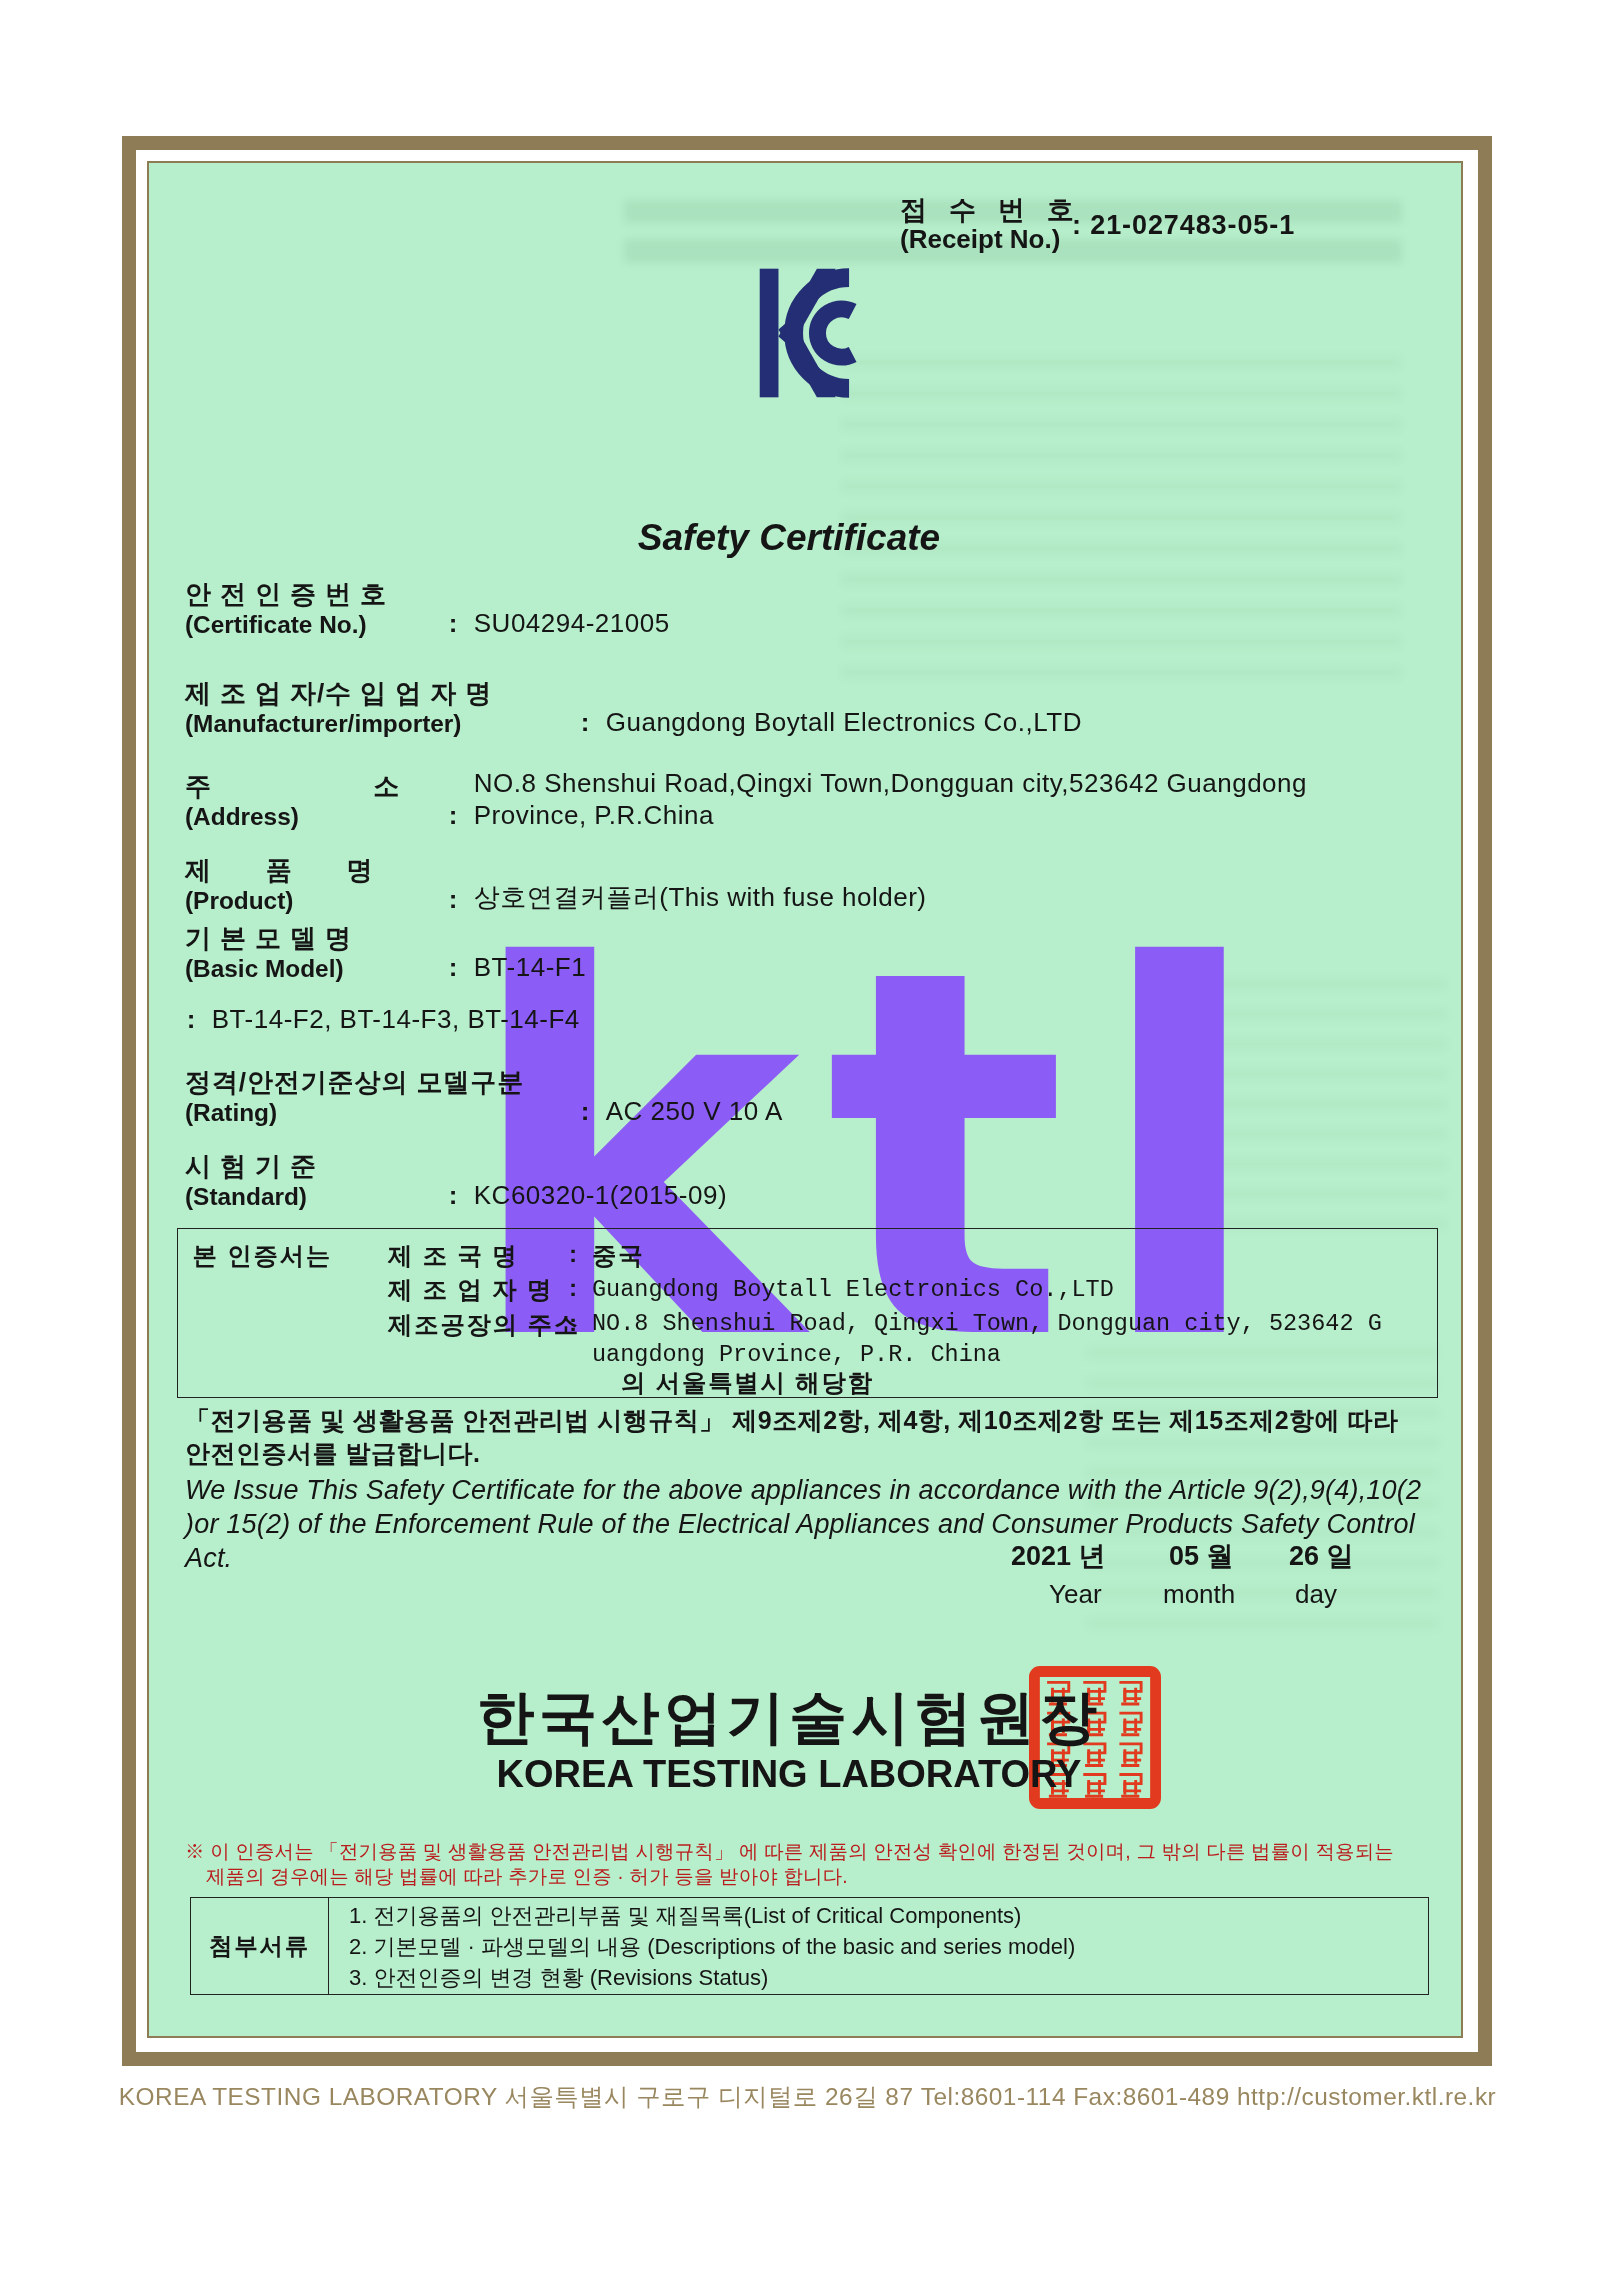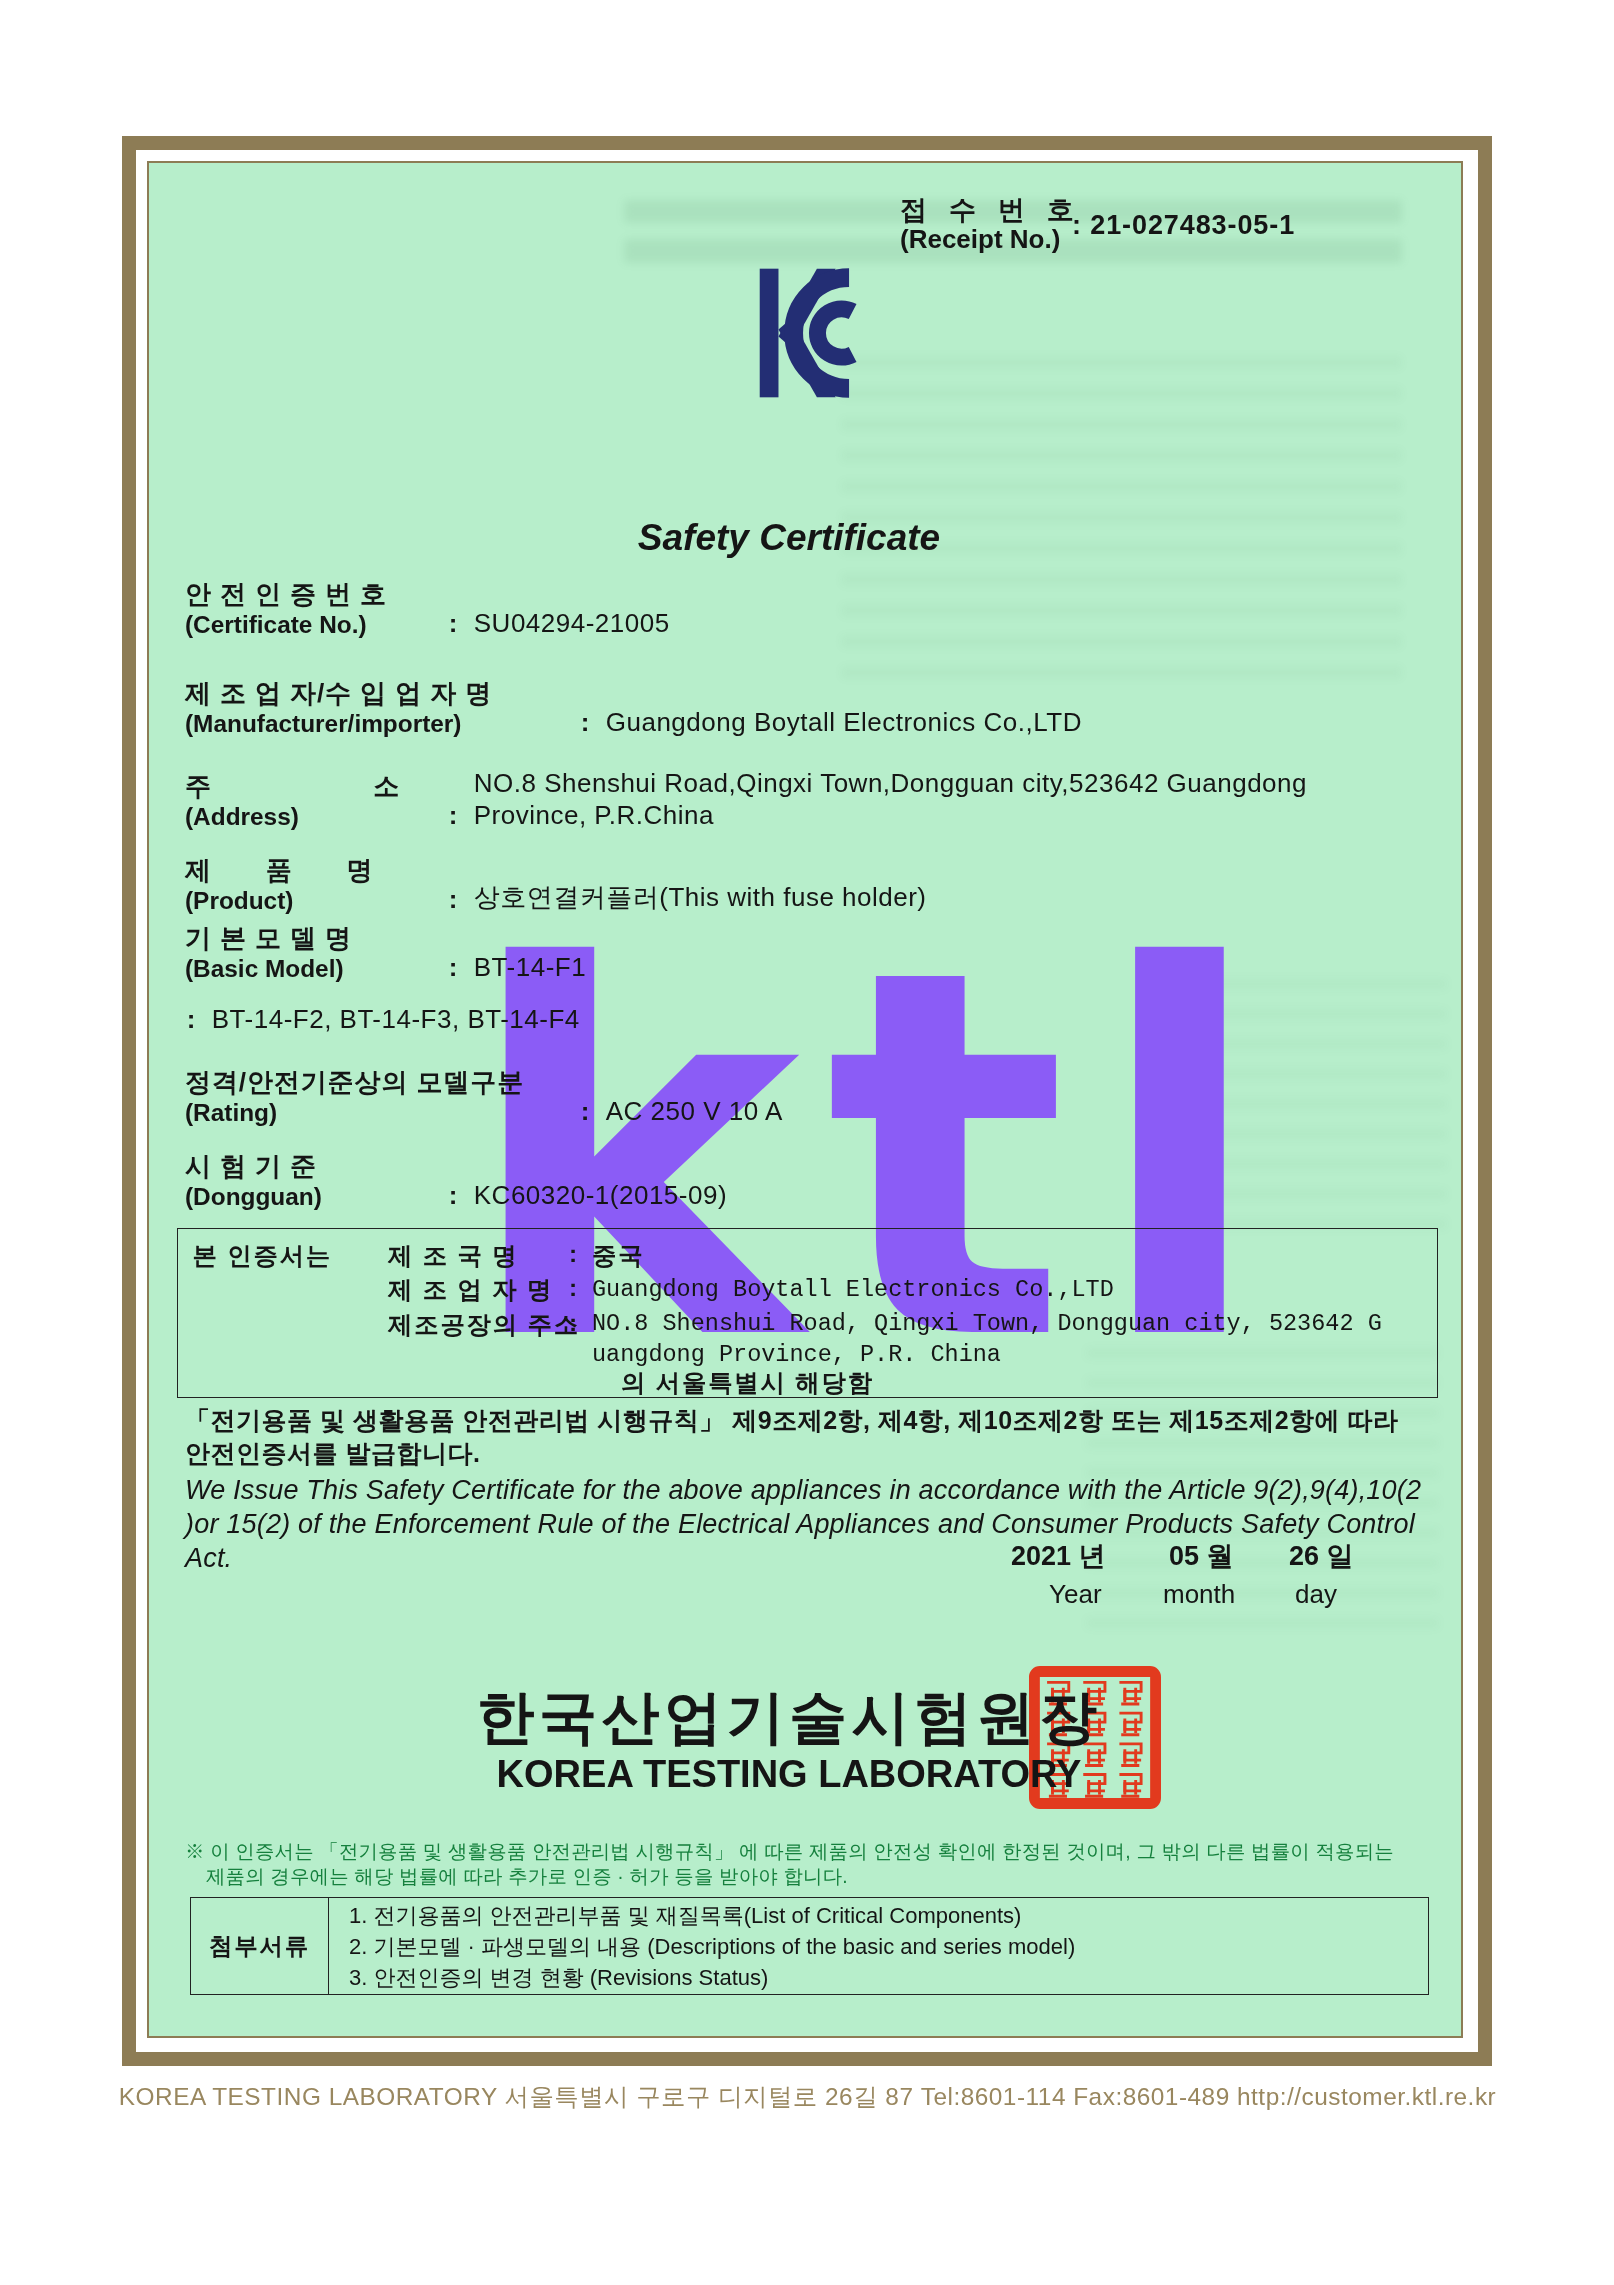--- a/index.html
+++ b/index.html
@@ -61,21 +61,21 @@
   
   .dt{font-size:27px;font-weight:700;white-space:nowrap;}
   .dten{font-size:26px;font-weight:400;}
 
   
   .sig-ko{left:789px;top:1679px;transform:translateX(-50%);font-size:58px;font-weight:700;letter-spacing:4.5px;white-space:nowrap;z-index:6;}
   .sig-en{left:789px;top:1753px;transform:translateX(-50%);font-size:38px;font-weight:700;white-space:nowrap;z-index:6;}
   .seal{left:1029px;top:1666px;z-index:4;}
 
   
-  .fn{font-size:19.4px;letter-spacing:0.2px;white-space:nowrap;color:#15803d;}
+  .fn{font-size:19.4px;letter-spacing:0.2px;white-space:nowrap;color:#b91c1c;}
 
   
   .attach{left:190px;top:1897px;width:1237px;height:96px;border:1.8px solid #222;}
   .attach .cell-l{position:absolute;left:0;top:0;width:137px;height:100%;border-right:1.8px solid #222;
                   display:flex;align-items:center;justify-content:center;font-size:23.5px;font-weight:700;letter-spacing:1.8px;}
   .attach .cell-r{position:absolute;left:138px;top:0;right:0;height:100%;padding:1.8px 0 0 20px;box-sizing:border-box;}
   .attach .item{font-size:22px;line-height:31px;white-space:nowrap;}
 
   
   .footer{left:0;right:0;top:2081px;text-align:center;font-size:24.4px;color:#99875f;letter-spacing:0.5px;white-space:nowrap;}
@@ -166,21 +166,21 @@
       <span class="flko">정격/안전기준상의 모델구분</span>
       <span class="flen">(Rating)</span>
     </div>
     <span class="fcolon">:</span>
     <span class="fval">AC 250 V 10 A</span>
   </div>
 
   <div class="abs frow z5" style="top:1151px">
     <div class="flbl">
       <span class="flko">시 험 기 준</span>
-      <span class="flen">(Dongguan)</span>
+      <span class="flen">(Standard)</span>
     </div>
     <span class="fcolon">:</span>
     <span class="fval">KC60320-1(2015-09)</span>
   </div>
 
   <div class="abs scope z5">
     <span class="sline sko" style="left:14.5px;top:11px;">본 인증서는</span>
     <span class="sline sko" style="left:210px;top:11px;">제  조  국  명</span>
     <span class="sline sko" style="left:391px;top:11px;">:</span>
     <span class="sline sko" style="left:414px;top:11px;">중국</span>

